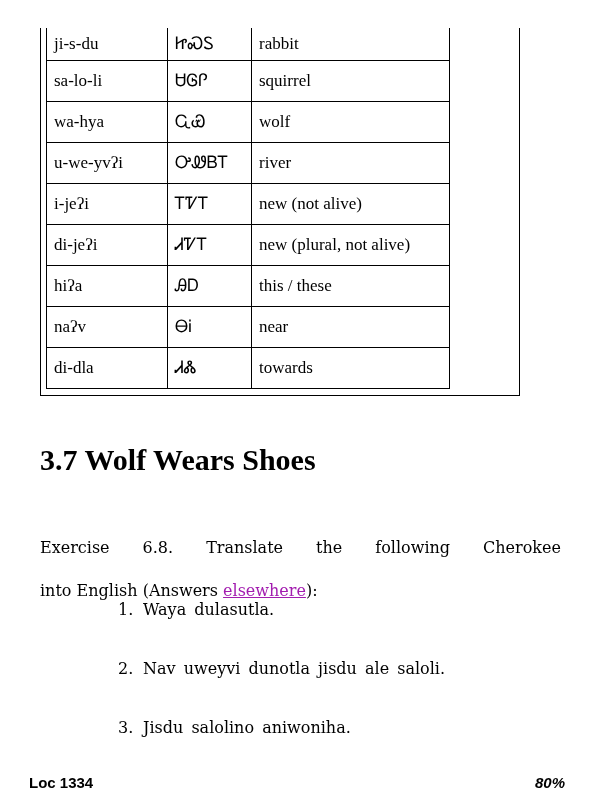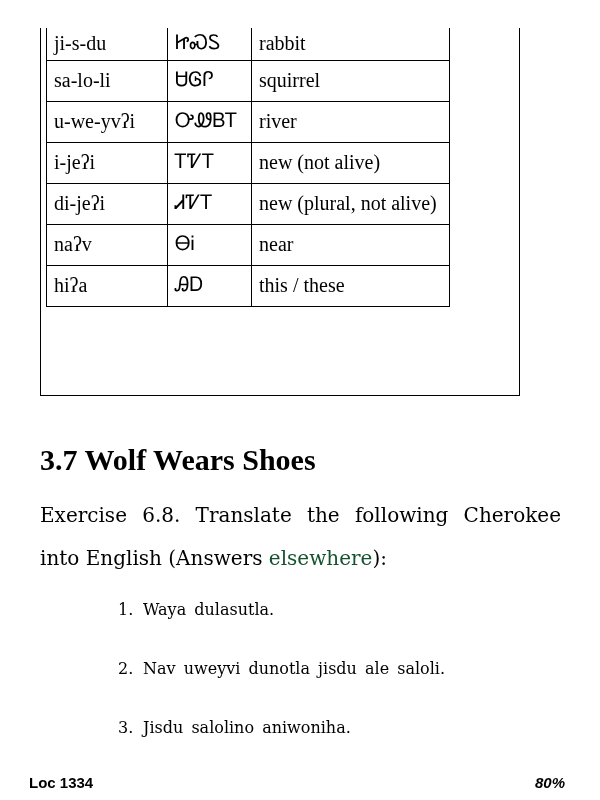--- a/index.html
+++ b/index.html
@@ -25,21 +25,21 @@
     position: absolute;
     left: 46px; top: 28px;
     border-collapse: collapse;
     table-layout: fixed;
   }
   table.vocab td {
     border: 1px solid #000;
     box-sizing: border-box;
     height: 41px;
     padding: 0 4px 0 7px;
-    font-size: 20px;
+    font-size: 17px;
     vertical-align: middle;
     white-space: nowrap;
     overflow: hidden;
   }
   table.vocab tr.clipped td {
     border-top: none;
     height: 32px;
     vertical-align: middle;
   }
   td.col-roman { width: 121px; }
@@ -54,29 +54,29 @@
     font-size: 30px;
     line-height: 34px;
     font-weight: bold;
     font-family: "Liberation Serif", serif;
     white-space: nowrap;
   }
 
   
   .exercise-intro {
     position: absolute;
-    left: 40px; top: 494px;
+    left: 40px; top: 526px;
     width: 521px;
     font-family: "DejaVu Serif", serif;
-    font-size: 20px;
+    font-size: 16px;
     line-height: 43px;
   }
   .intro-line1 { text-align: justify; text-align-last: justify; }
   .intro-line2 { text-align: left; }
-  .answers-link { color: #14532d; cursor: pointer; }
+  .answers-link { text-decoration: underline; color: #a21caf; cursor: pointer; }
 
   
   .exercise-list {
     position: absolute;
     left: 98px; top: 597px;
     font-family: "DejaVu Serif", serif;
     font-size: 16px;
     line-height: 26px;
     margin-left: 20px;
   }
@@ -106,43 +106,53 @@
     <td class="col-roman">ji-s-du</td>
     <td class="col-syll">ᏥᏍᏚ</td>
     <td class="col-eng">rabbit</td>
   </tr>
   <tr>
     <td class="col-roman">sa-lo-li</td>
     <td class="col-syll">ᏌᎶᎵ</td>
     <td class="col-eng">squirrel</td>
   </tr>
   <tr>
+    <td class="col-roman">wa-hya</td>
+    <td class="col-syll">ᏩᏯ</td>
+    <td class="col-eng">wolf</td>
+  </tr>
+  <tr>
     <td class="col-roman">u-we-yvʔi</td>
     <td class="col-syll">ᎤᏪᏴᎢ</td>
     <td class="col-eng">river</td>
   </tr>
   <tr>
     <td class="col-roman">i-jeʔi</td>
     <td class="col-syll">ᎢᏤᎢ</td>
     <td class="col-eng">new (not alive)</td>
   </tr>
   <tr>
     <td class="col-roman">di-jeʔi</td>
     <td class="col-syll">ᏗᏤᎢ</td>
     <td class="col-eng">new (plural, not alive)</td>
   </tr>
   <tr>
+    <td class="col-roman">hiʔa</td>
+    <td class="col-syll">ᎯᎠ</td>
+    <td class="col-eng">this / these</td>
+  </tr>
+  <tr>
     <td class="col-roman">naʔv</td>
     <td class="col-syll">ᎾᎥ</td>
     <td class="col-eng">near</td>
   </tr>
   <tr>
-    <td class="col-roman">hiʔa</td>
-    <td class="col-syll">ᎯᎠ</td>
-    <td class="col-eng">this / these</td>
+    <td class="col-roman">di-dla</td>
+    <td class="col-syll">ᏗᏜ</td>
+    <td class="col-eng">towards</td>
   </tr>
 </tbody>
   </table>
 
 <h2 class="section-heading">3.7 Wolf Wears Shoes</h2>
 
 <div class="exercise-intro">
   <div class="intro-line1">Exercise 6.8. Translate the following Cherokee</div>
   <div class="intro-line2"><span>into English (Answers </span><span class="answers-link">elsewhere</span><span>):</span></div>
 </div>

